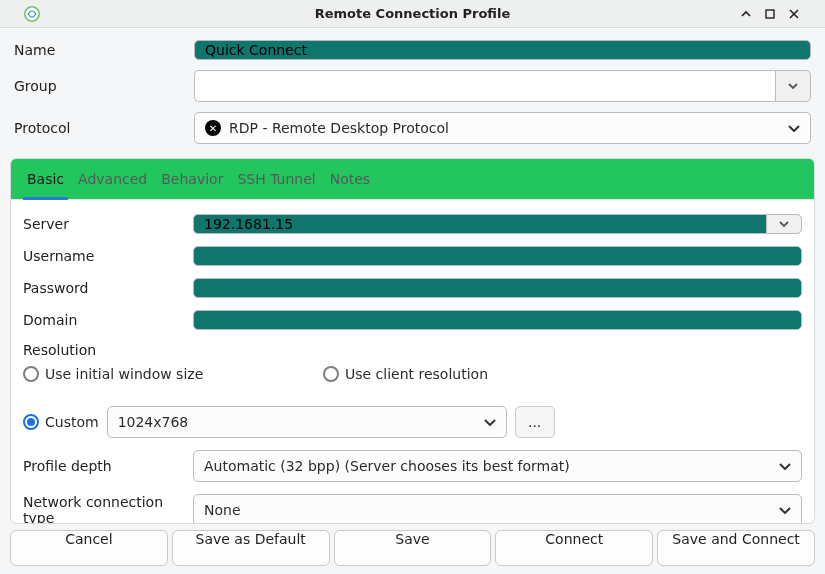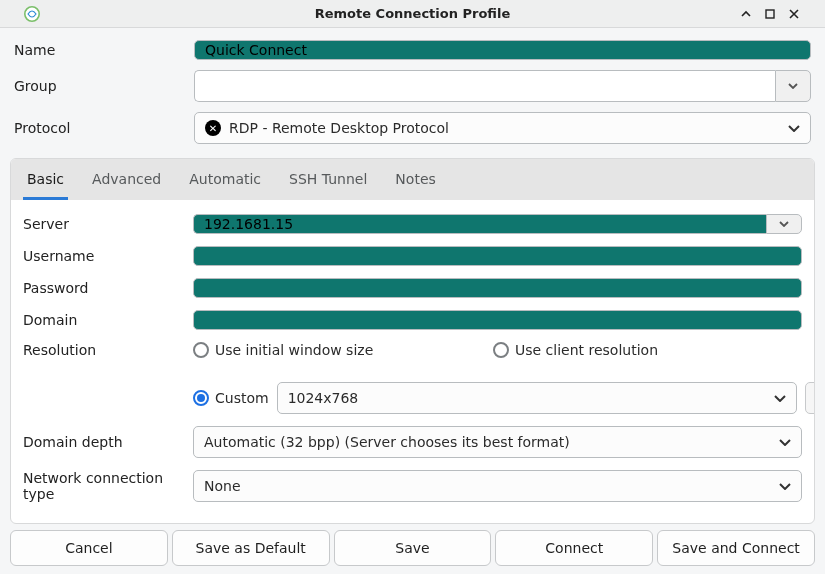--- a/index.html
+++ b/index.html
@@ -134,23 +134,23 @@
     border-radius: 6px;
     margin: 6px 10px 0 10px;
     display: flex;
     flex-direction: column;
     overflow: hidden;
   }
   .tabbar {
     display: flex;
     align-items: center;
     padding: 4px 12px 0 12px;
-    background: #e5e5e5;
+    background: #22c55e;
     border-bottom: 1px solid #e5e5e5;
-    gap: 20px;
+    gap: 6px;
   }
   .tab {
     padding: 8px 4px 10px 4px;
     color: #56595b;
     cursor: pointer;
     border-bottom: 3px solid transparent;
     margin-bottom: -1px;
   }
   .tab.active {
     color: #1a1a1a;
@@ -209,21 +209,21 @@
   .radio.selected {
     border-color: #1d70e3;
   }
   .radio.selected::after {
     content: "";
     width: 8px; height: 8px;
     border-radius: 50%;
     background: #1d70e3;
   }
   .res-select {
-    width: 520px;
+    width: 400px;
     height: 32px;
     border: 1px solid #b8bcbf;
     border-radius: 5px;
     background: #fcfcfc;
     display: flex; align-items: center; justify-content: space-between;
     padding: 0 10px;
     box-sizing: border-box;
   }
   .more-btn {
     width: 40px; height: 32px;
@@ -239,21 +239,21 @@
     display: flex;
     gap: 4px;
     padding: 6px 10px 8px 10px;
   }
   .footer .btn {
     flex: 1;
     height: 34px;
     border: 1px solid #c7c9cb;
     border-radius: 6px;
     background: #fdfdfd;
-    display: flex; align-items: center; justify-content: center;
+    display: flex; justify-content: center;
     color: #1f1f1f;
     cursor: pointer;
   }
 
   .chev svg, .chevdown svg { display: block; }
 
   
   .rdp-badge {
     width: 16px; height: 16px;
     border-radius: 50%;
@@ -328,21 +328,21 @@
             </svg>
         </span>
       </div>
     </div>
   </div>
 
   <div class="tabs-wrap">
     <div class="tabbar">
       <div class="tab active">Basic</div>
       <div class="tab">Advanced</div>
-      <div class="tab">Automatic</div>
+      <div class="tab">Behavior</div>
       <div class="tab">SSH Tunnel</div>
       <div class="tab">Notes</div>
     </div>
 
     <div class="tab-content">
 
       <div class="tc-row">
         <span class="lbl">Server</span>
         <div class="combo field">
           <input class="text-input" style="border-radius: 5px 0px 0px 5px; border-right: none;" value="192.1681.15">
@@ -364,21 +364,21 @@
       <div class="tc-row">
         <span class="lbl">Password</span>
         <input type="password" class="text-input field" value="" style="">
       </div>
 
       <div class="tc-row">
         <span class="lbl">Domain</span>
         <input class="text-input field" value="" style="">
       </div>
 
-      <div class="tc-row" style="align-items:flex-start;">
+      <div class="tc-row" style="align-items:flex-start;flex-direction:column;">
         <span class="lbl">Resolution</span>
         <div class="radio-area">
           <div class="radio-line">
             <div class="radio-item">
               <span class="radio"></span>
               <span>Use initial window size</span>
             </div>
             <div class="radio-item">
               <span class="radio"></span>
               <span>Use client resolution</span>
@@ -398,21 +398,21 @@
               </span>
             </div>
             <div class="more-btn">
               <span>...</span>
             </div>
           </div>
         </div>
       </div>
 
       <div class="tc-row">
-        <span class="lbl">Domain depth</span>
+        <span class="lbl">Profile depth</span>
         <div class="select-like field">
           <span>Automatic (32 bpp) (Server chooses its best format)</span>
           <span class="chev">
             <svg width="12" height="7" viewBox="0 0 12 7">
                 <path d="M1 1 L6 6 L11 1" fill="none" stroke="#333" stroke-width="2"></path>
               </svg>
           </span>
         </div>
       </div>
 

